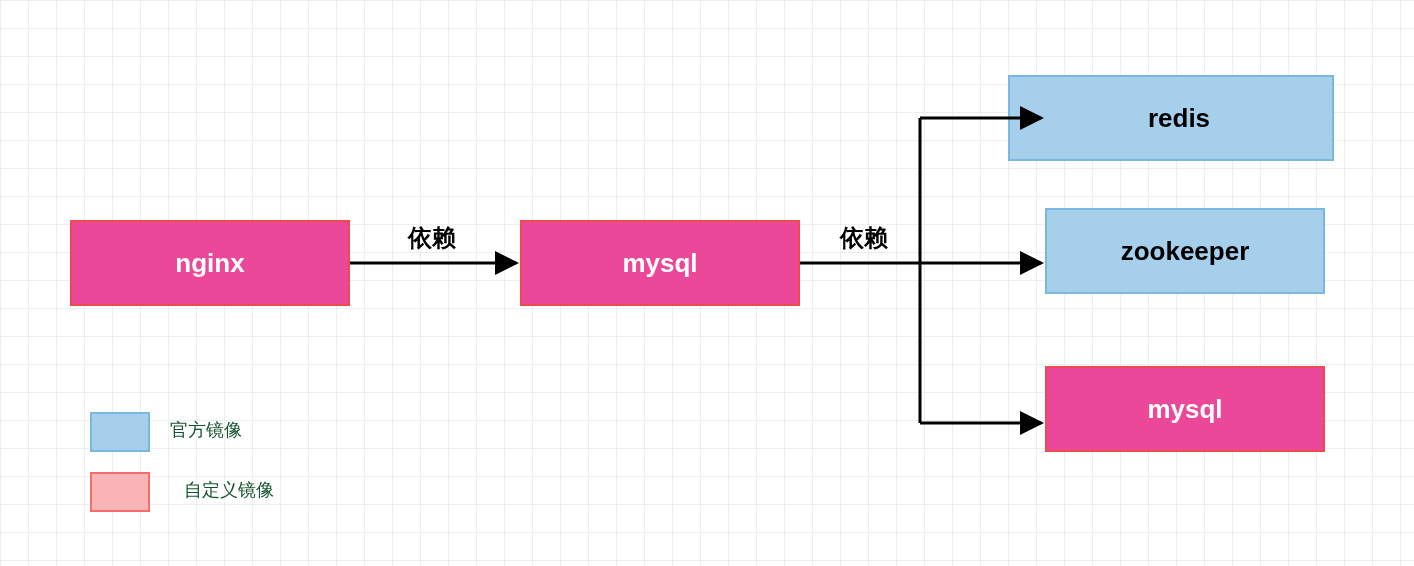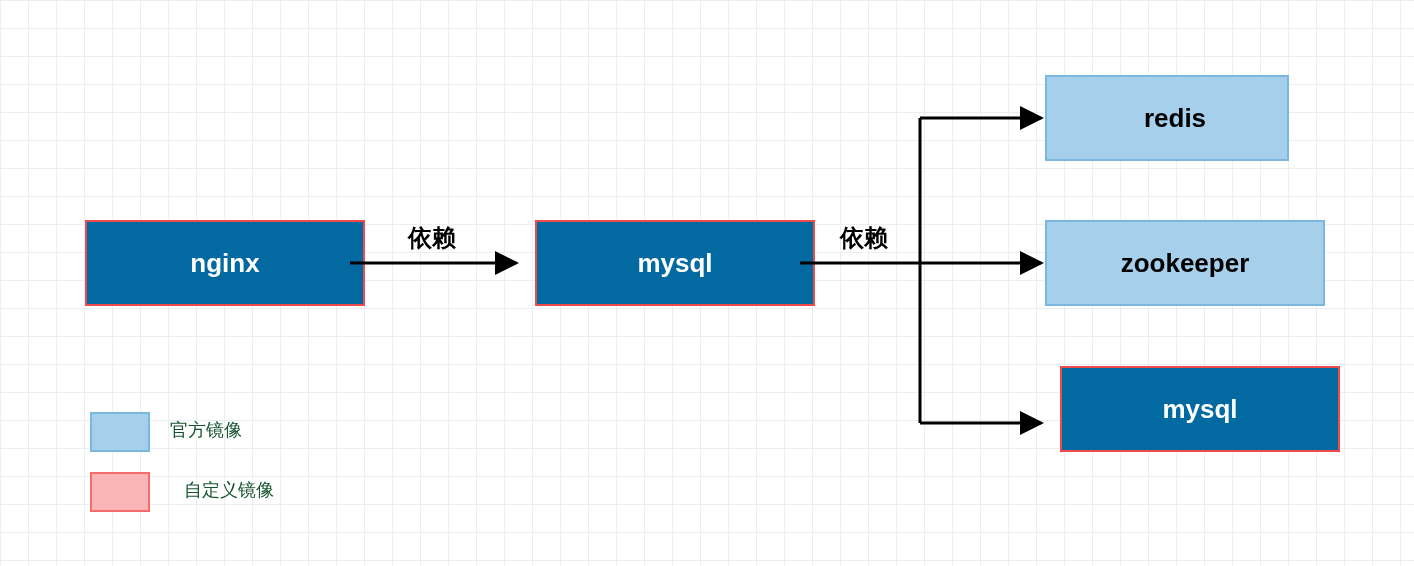--- a/index.html
+++ b/index.html
@@ -17,24 +17,23 @@
     .node {
       position: absolute;
       display: flex;
       align-items: center;
       justify-content: center;
       font-size: 26px;
       font-weight: bold;
       border: 2px solid;
     }
     .node-red {
-      background-color: #0369a1;
+      background-color: #ec4899;
       border-color: #ef4a4d;
       color: #fff;
-      margin-left: 15px;
     }
     .node-blue {
       background-color: #a5cfeb;
       border-color: #7bb8e0;
       color: #000;
     }
     .edge-label {
       position: absolute;
       font-size: 24px;
       font-weight: bold;
@@ -72,25 +71,25 @@
 <body>
 
 <div class="node node-red" style="left:70px; top:220px; width:280px; height:86px;">
   <span>nginx</span>
 </div>
 
 <div class="node node-red" style="left:520px; top:220px; width:280px; height:86px;">
   <span>mysql</span>
 </div>
 
-<div class="node node-blue" style="left:1045px; top:75px; width:244px; height:86px;padding-left:16px;">
+<div class="node node-blue" style="left:1008px; top:75px; width:326px; height:86px;padding-left:16px;">
   <span>redis</span>
 </div>
 
-<div class="node node-blue" style="left:1045px; top:220px; width:280px; height:86px;">
+<div class="node node-blue" style="left:1045px; top:208px; width:280px; height:86px;">
   <span>zookeeper</span>
 </div>
 
 <div class="node node-red" style="left:1045px; top:366px; width:280px; height:86px;">
   <span>mysql</span>
 </div>
 
 <div class="edge-label" style="left:408px; top:222px;">依赖</div>
 
 <div class="edge-label" style="left:840px; top:222px;">依赖</div>

